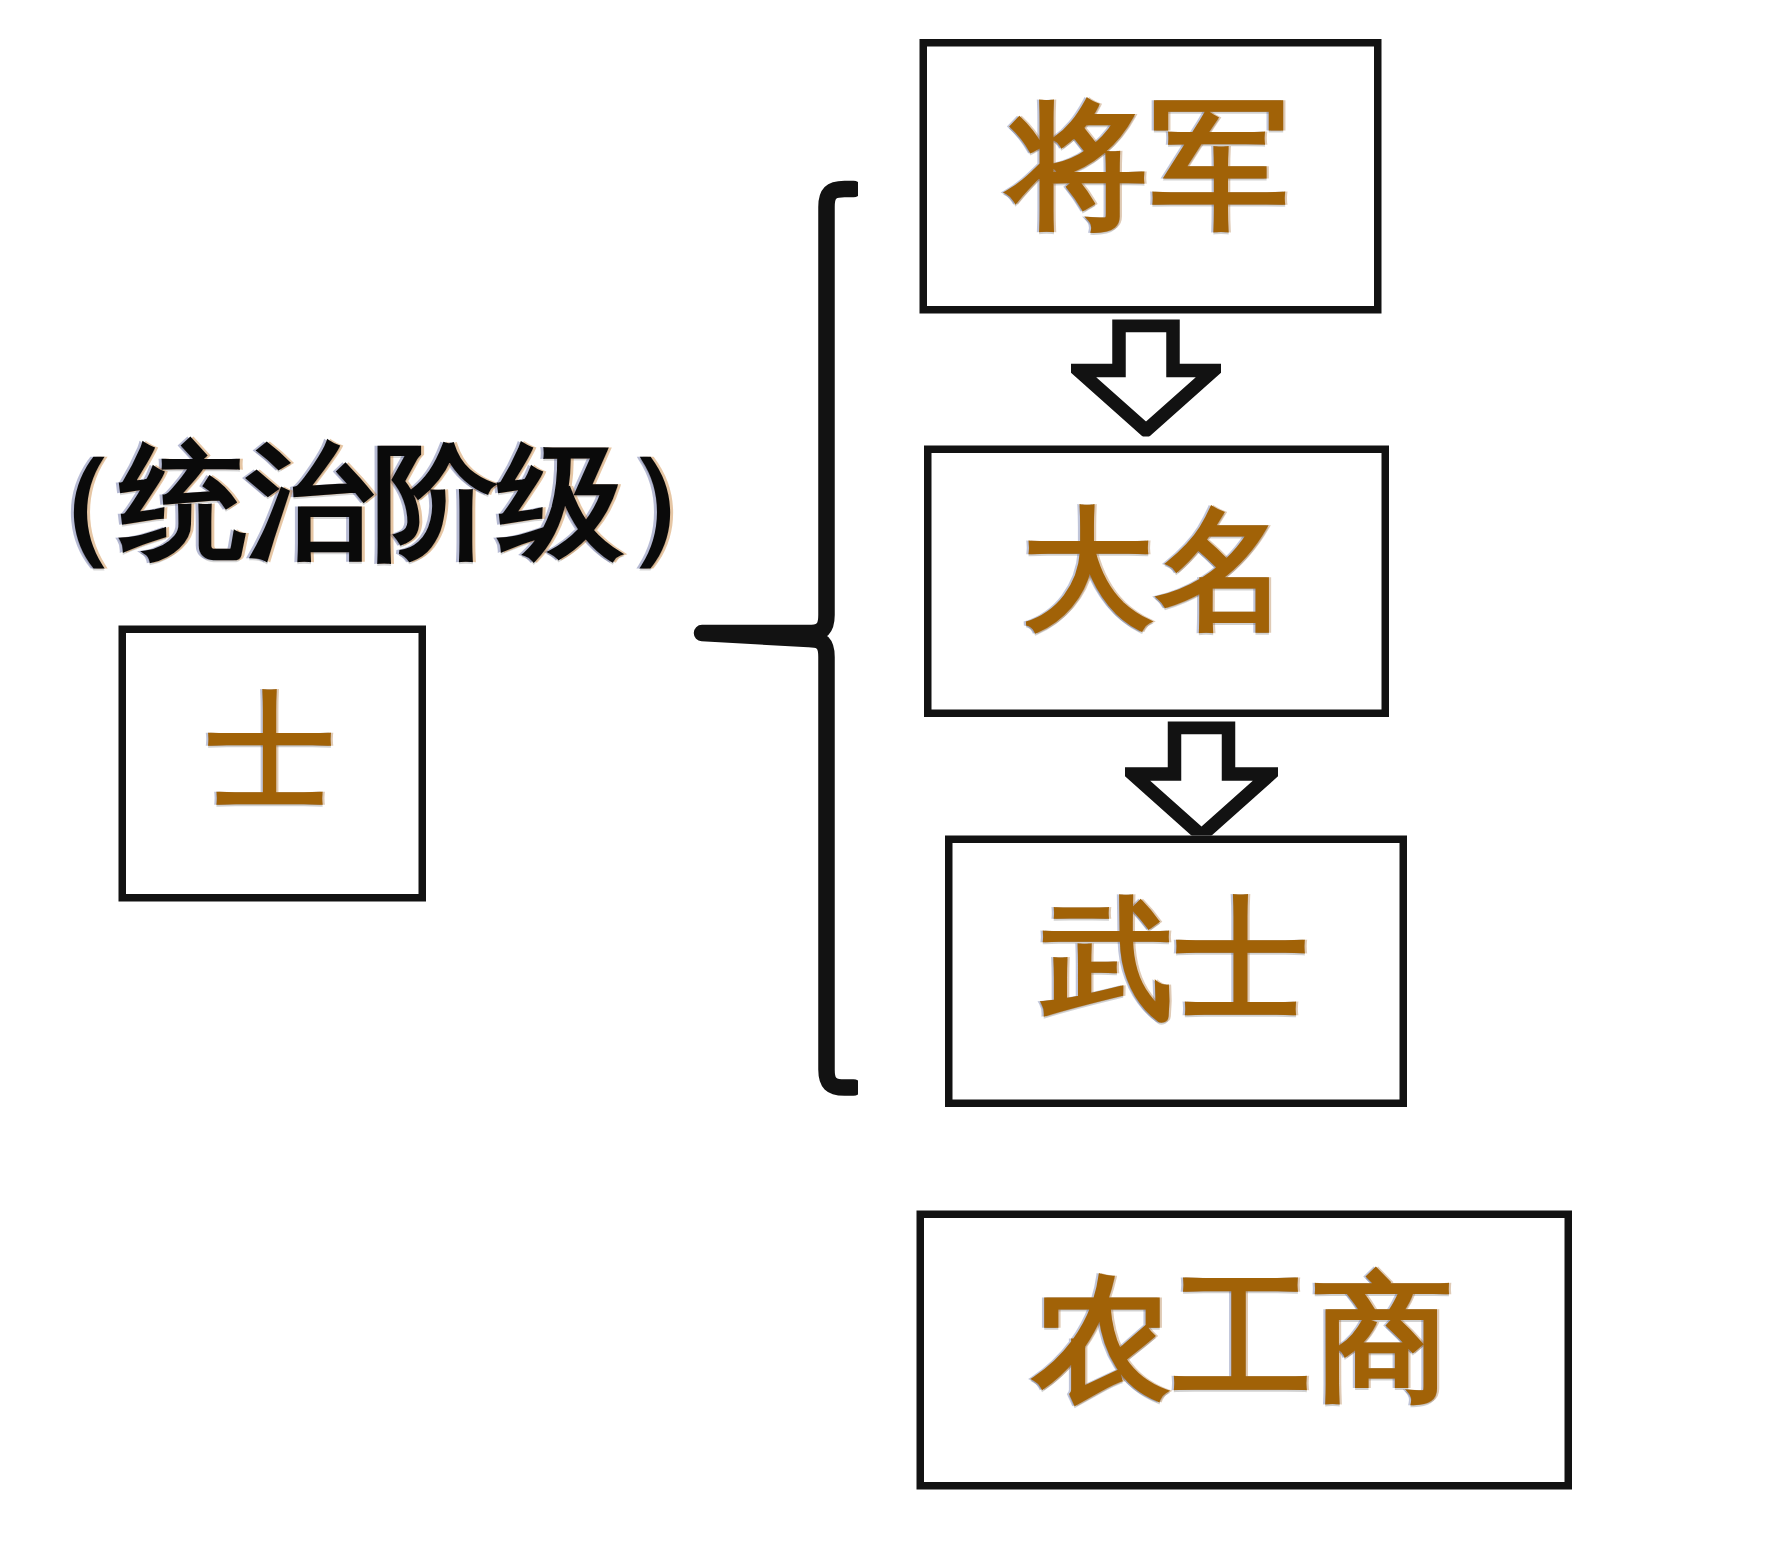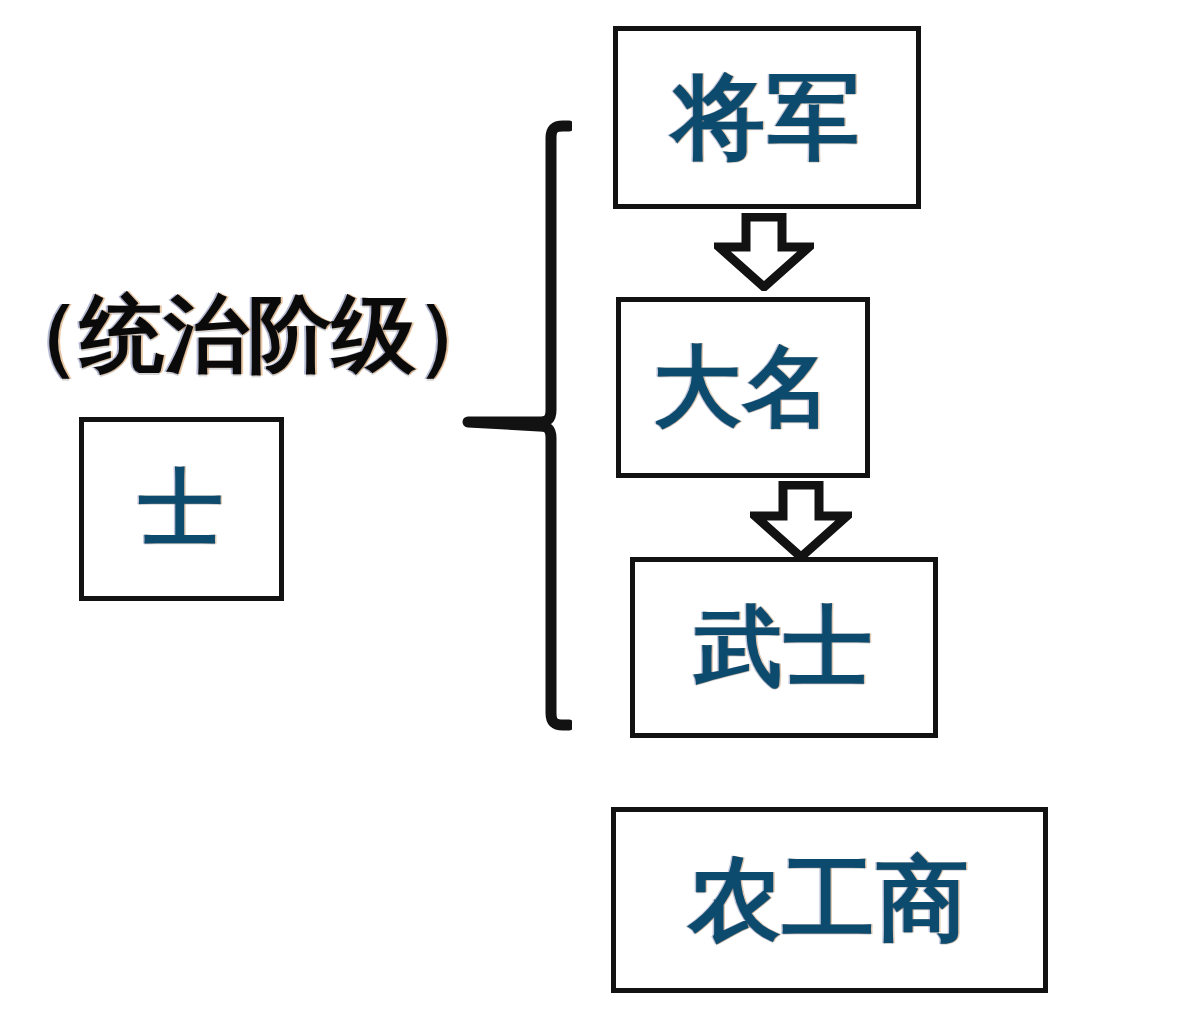--- a/index.html
+++ b/index.html
@@ -24,35 +24,35 @@
     position: absolute;
     box-sizing: border-box;
     background: #ffffff;
     border: 5px solid #121212;
     display: flex;
     align-items: center;
     justify-content: center;
     line-height: 1;
   }
   .node-label {
-    font-family: Liberation Serif, serif;
+    font-family: Liberation Mono, monospace;
     font-weight: 700;
-    color: #0c4a6e;
+    color: #a16207;
     letter-spacing: 0.02em;
     white-space: nowrap;
     
     text-shadow:
        1.5px 0 0 rgba(150, 80, 10, 0.30),
       -1.5px 0 0 rgba(10, 30, 110, 0.26),
        0 1px 0 rgba(0,0,0,0.18);
   }
 
   
   #box-shogun   { left: 613px; top: 26px;  width: 308px; height: 183px; }
-  #box-daimyo   { left: 616px; top: 297px; width: 254px; height: 181px; }
+  #box-daimyo   { left: 616px; top: 297px; width: 310px; height: 181px; }
   #box-samurai  { left: 630px; top: 557px; width: 308px; height: 181px; }
   #box-commoner { left: 611px; top: 807px; width: 437px; height: 186px; }
   #box-shi      { left: 79px;  top: 417px; width: 205px; height: 184px; }
 
   #box-shogun   .node-label { font-size: 93px; }
   #box-daimyo   .node-label { font-size: 88px; }
   #box-samurai  .node-label { font-size: 88px; }
   #box-commoner .node-label { font-size: 92px; }
   #box-shi      .node-label { font-size: 84px; }
 

